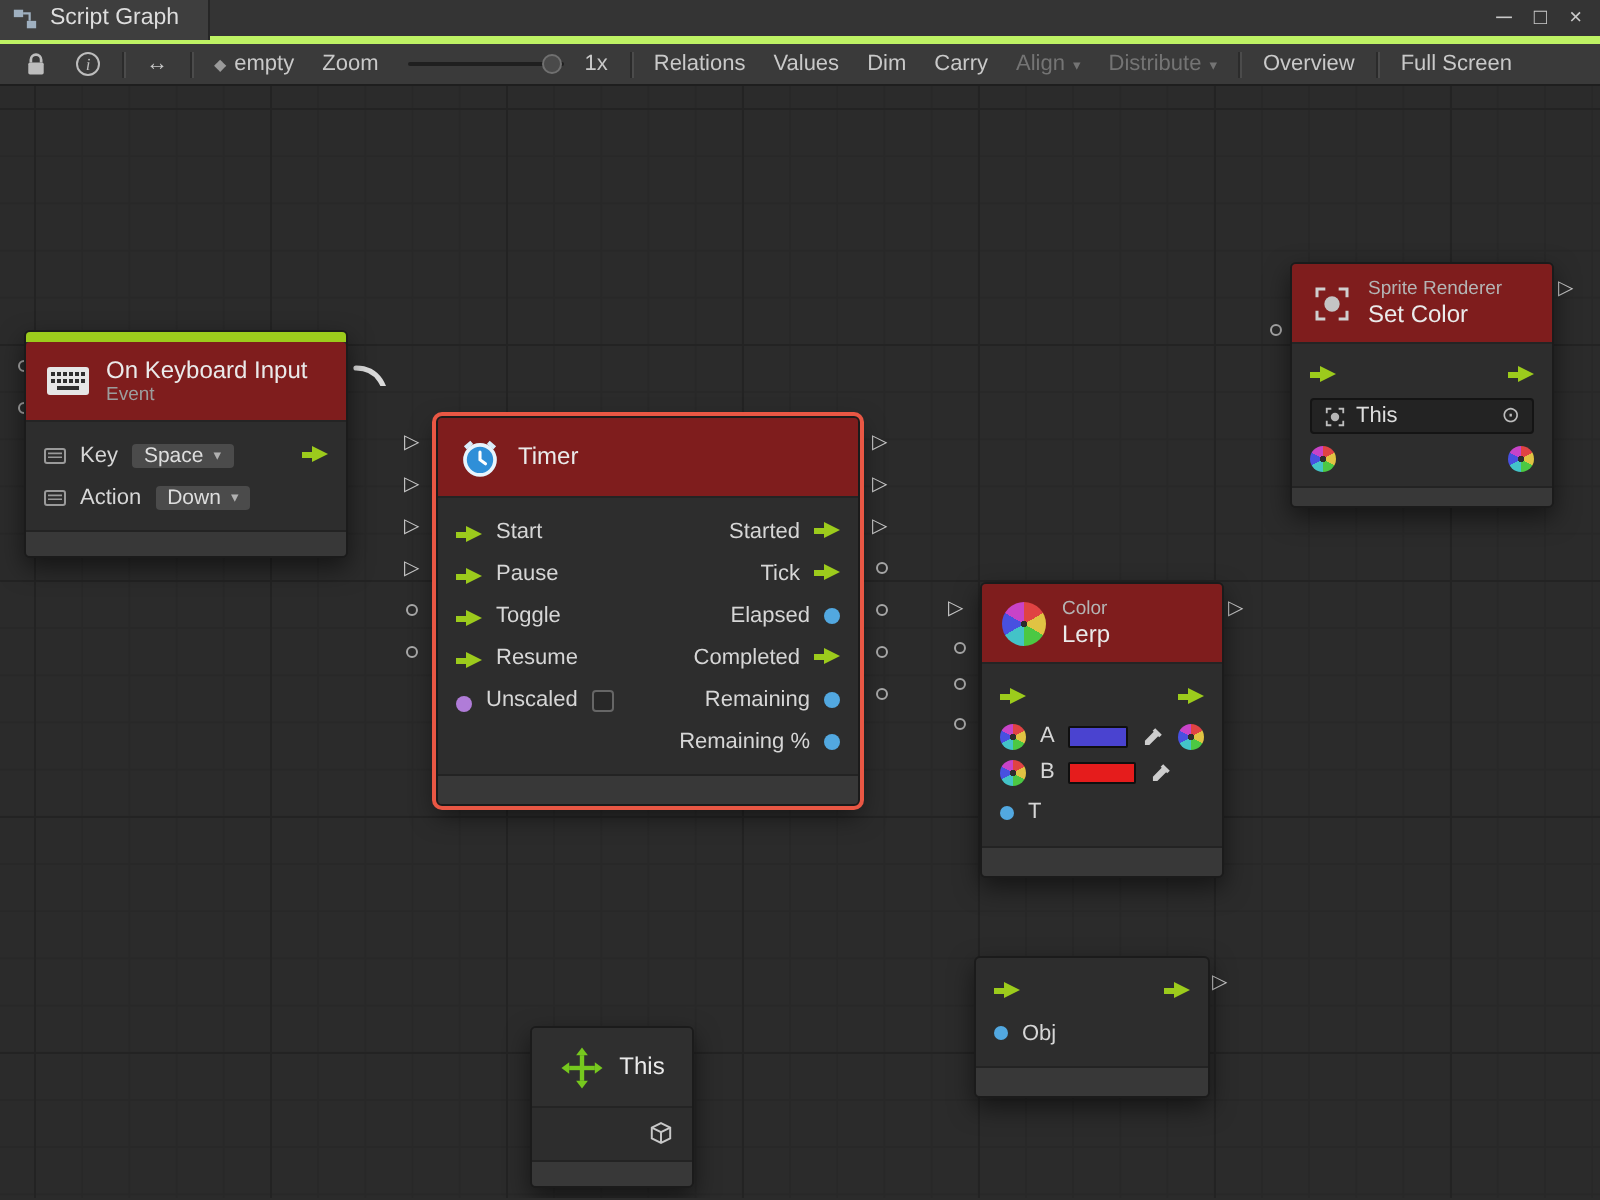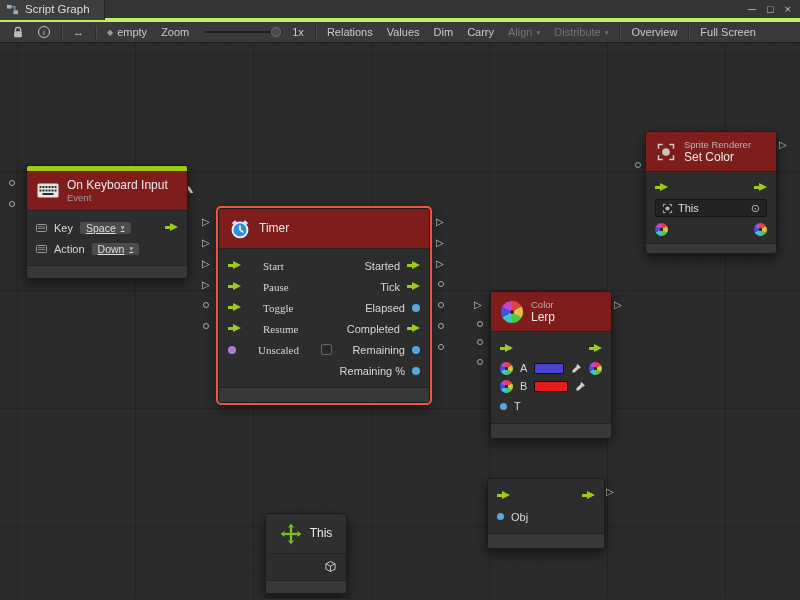--- a/index.html
+++ b/index.html
@@ -43,40 +43,40 @@
   .accent{height:5px;border-radius:2px 2px 0 0;background:var(--lime);}
   .nhead{display:flex;align-items:center;gap:8px;height:40px;padding:0 10px;background:#7f1d1d;
     border-bottom:1px solid #242424;border-radius:2px 2px 0 0;}
   .ntitle{font-size:12px;color:#EAEAEA;line-height:1.2;white-space:nowrap;}
   .nsub{font-size:9.5px;color:#9C9C9C;line-height:1.2;}
   .nsuper{font-size:9.5px;color:#B4B4B4;line-height:1.2;white-space:nowrap;}
   .nbody{padding:6px 0 4px;}
   .nrow{display:flex;align-items:center;height:21px;padding:0 9px;gap:7px;}
   .nrow.short{height:18px;}
   .pr{margin-left:auto;display:flex;align-items:center;gap:7px;}
-  .pl{display:flex;align-items:center;gap:22px;font-family:Liberation Serif, serif;}
+  .pl{display:flex;align-items:flex-end;gap:7px;}
   .nfoot{height:13px;background:#383838;border-top:1px solid #232323;border-radius:0 0 2px 2px;margin-top:2px;}
   .lab{white-space:nowrap;color:#D6D6D6;}
 
   
   .farrow{position:relative;width:13px;height:9px;flex:0 0 auto;}
   .farrow::before{content:"";position:absolute;left:0;top:3px;width:6px;height:3px;background:var(--lime);}
   .farrow::after{content:"";position:absolute;left:5px;top:0;border-left:8px solid var(--lime);
     border-top:4.5px solid transparent;border-bottom:4.5px solid transparent;}
   .dot{width:8px;height:8px;border-radius:50%;background:var(--blue_port);flex:0 0 auto;}
   .dot.purple{background:var(--purple_port);}
   .wheel{width:13px;height:13px;border-radius:50%;flex:0 0 auto;background:
     radial-gradient(circle,#2D2D2D 0 1.6px,transparent 1.7px),
     conic-gradient(#E04343 0 60deg,#E0C343 0 120deg,#4CC843 0 180deg,#43C3C8 0 240deg,#4850E0 0 300deg,#C843C8 0 360deg);}
   .xtri{position:absolute;color:#C8C8C8;font-size:10px;line-height:1;}
   .xcirc{position:absolute;width:6px;height:6px;border:1.5px solid #A8A8A8;border-radius:50%;}
 
   
   .dd{background:#4B4B4B;border-radius:2px;padding:0 6px;font-size:10.5px;color:#DEDEDE;
-    display:inline-flex;align-items:center;gap:5px;text-decoration:underline;}
+    display:inline-flex;align-items:center;gap:5px;}
   .dd .car{font-size:7.5px;color:#B0B0B0;}
   .numfield{background:#E3E3E3;color:#141414;border-radius:2px;min-width:10px;padding:0.5px 4px;
     font-size:10.5px;text-align:center;}
   .checkbox{width:11px;height:11px;background:#282828;border:1px solid #666;border-radius:2px;}
   .swatch{width:34px;height:11px;border:1px solid #0F0F0F;border-radius:1px;}
   .objfield{flex:1;display:flex;align-items:center;gap:5px;background:#232323;border:1px solid #141414;
     border-radius:2px;padding:2px 6px;font-size:11px;color:#DEDEDE;}
   .objfield .tgt{margin-left:auto;color:#BDBDBD;font-size:11px;line-height:1;}
   .iconbox{display:flex;align-items:center;flex:0 0 auto;}
 </style>
@@ -184,21 +184,21 @@
   <span class="xtri" style="left:614px;top:257px">▷</span>
   <span class="xcirc" style="left:477px;top:278px"></span>
   <span class="xcirc" style="left:477px;top:296px"></span>
   <span class="xcirc" style="left:477px;top:316px"></span>
 
   <span class="xcirc" style="left:635px;top:119px"></span>
   <span class="xtri" style="left:779px;top:97px">▷</span>
 
   <span class="xtri" style="left:606px;top:444px">▷</span>
 
-  <div class="node" style="left:26px;top:122px;width:162px">
+  <div class="node" style="left:12px;top:122px;width:162px">
     <div class="accent"></div>
     <div class="nhead">
       <span class="iconbox">
         <svg width="22" height="15" viewBox="0 0 22 15">
             <rect x="0.5" y="0.5" width="21" height="14" rx="1.5" fill="#E6E6E6"></rect>
             <g fill="#2E2E2E">
               <rect x="2.5" y="3" width="2" height="2"></rect>
               <rect x="5.5" y="3" width="2" height="2"></rect>
               <rect x="8.5" y="3" width="2" height="2"></rect>
               <rect x="11.5" y="3" width="2" height="2"></rect>

